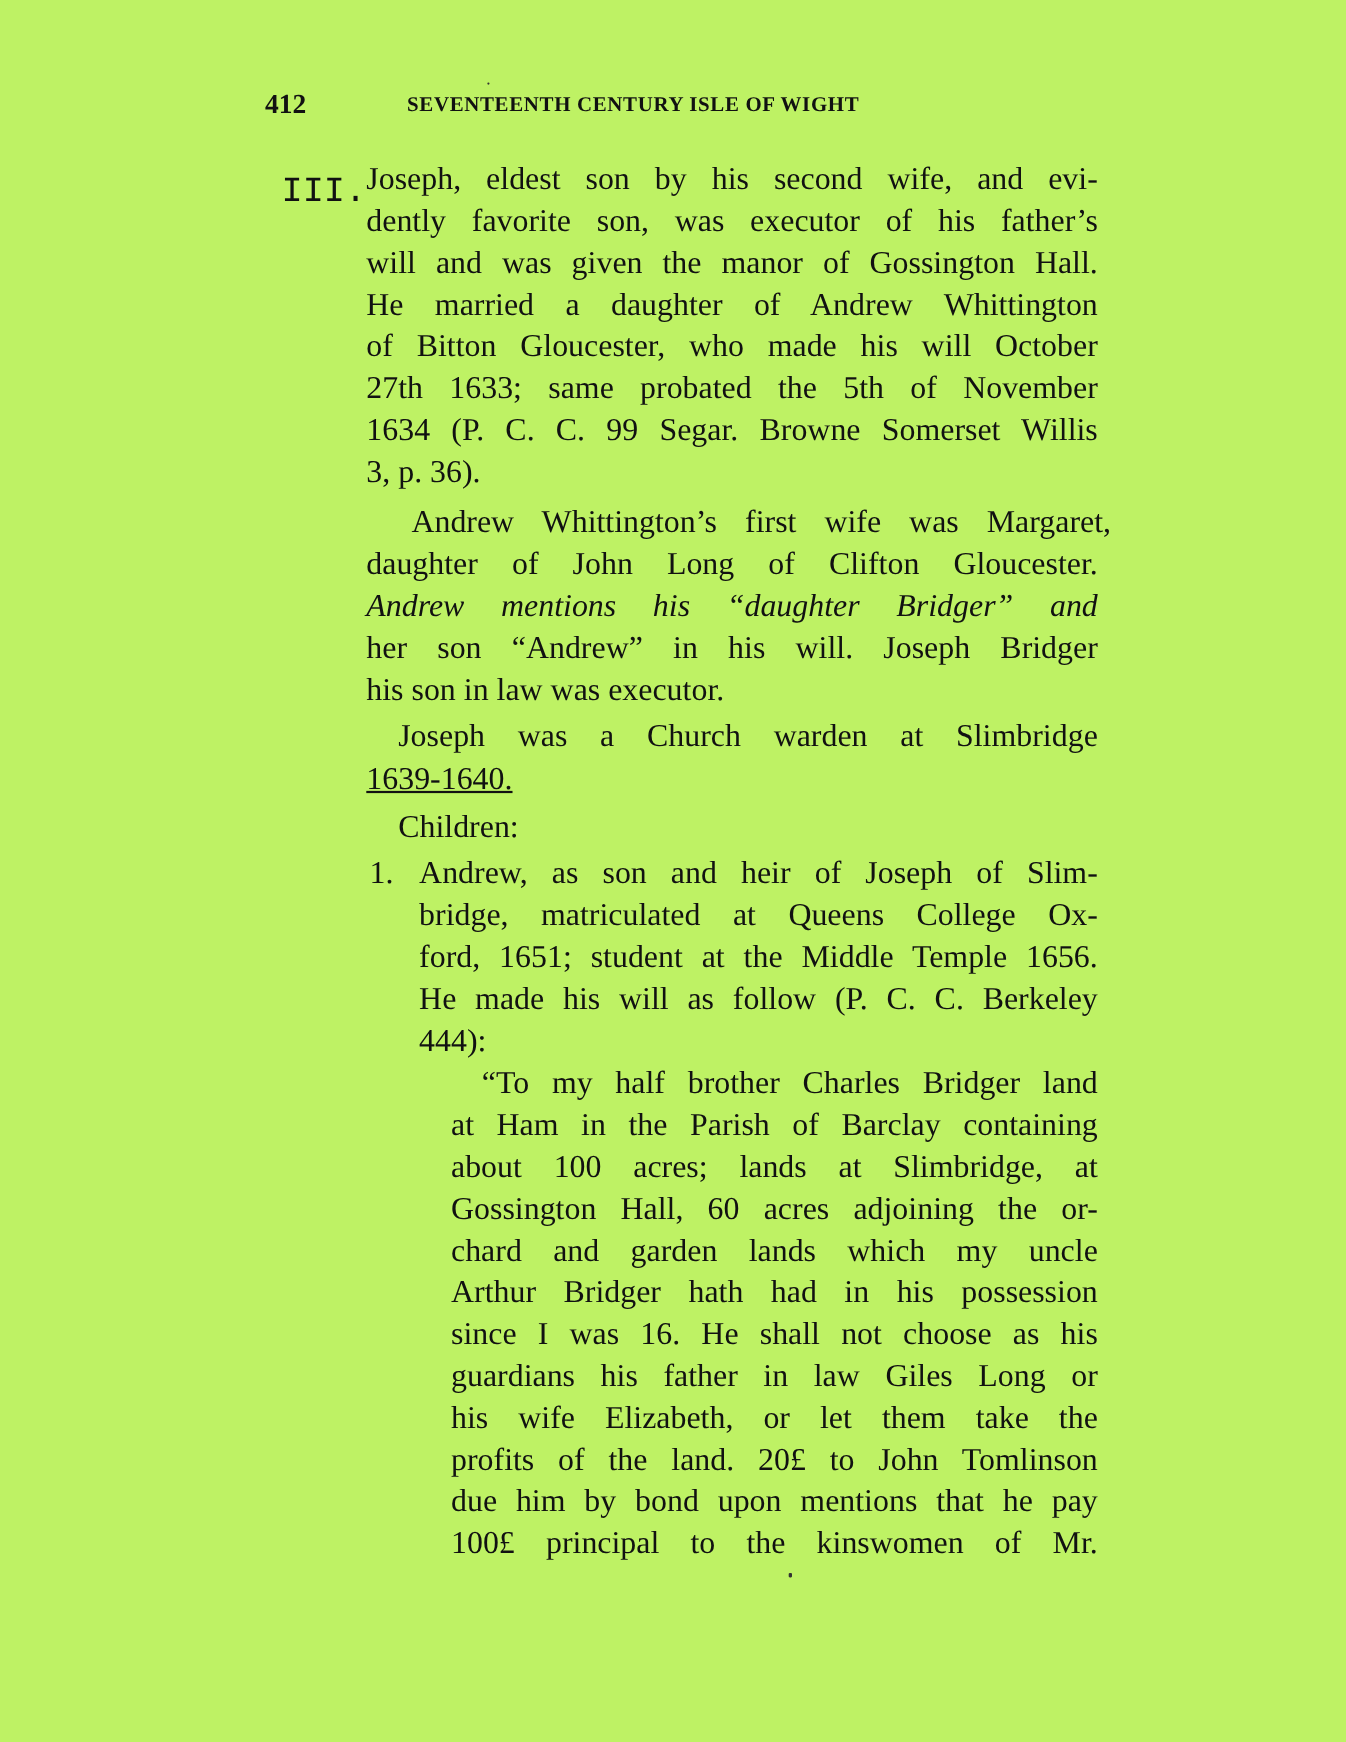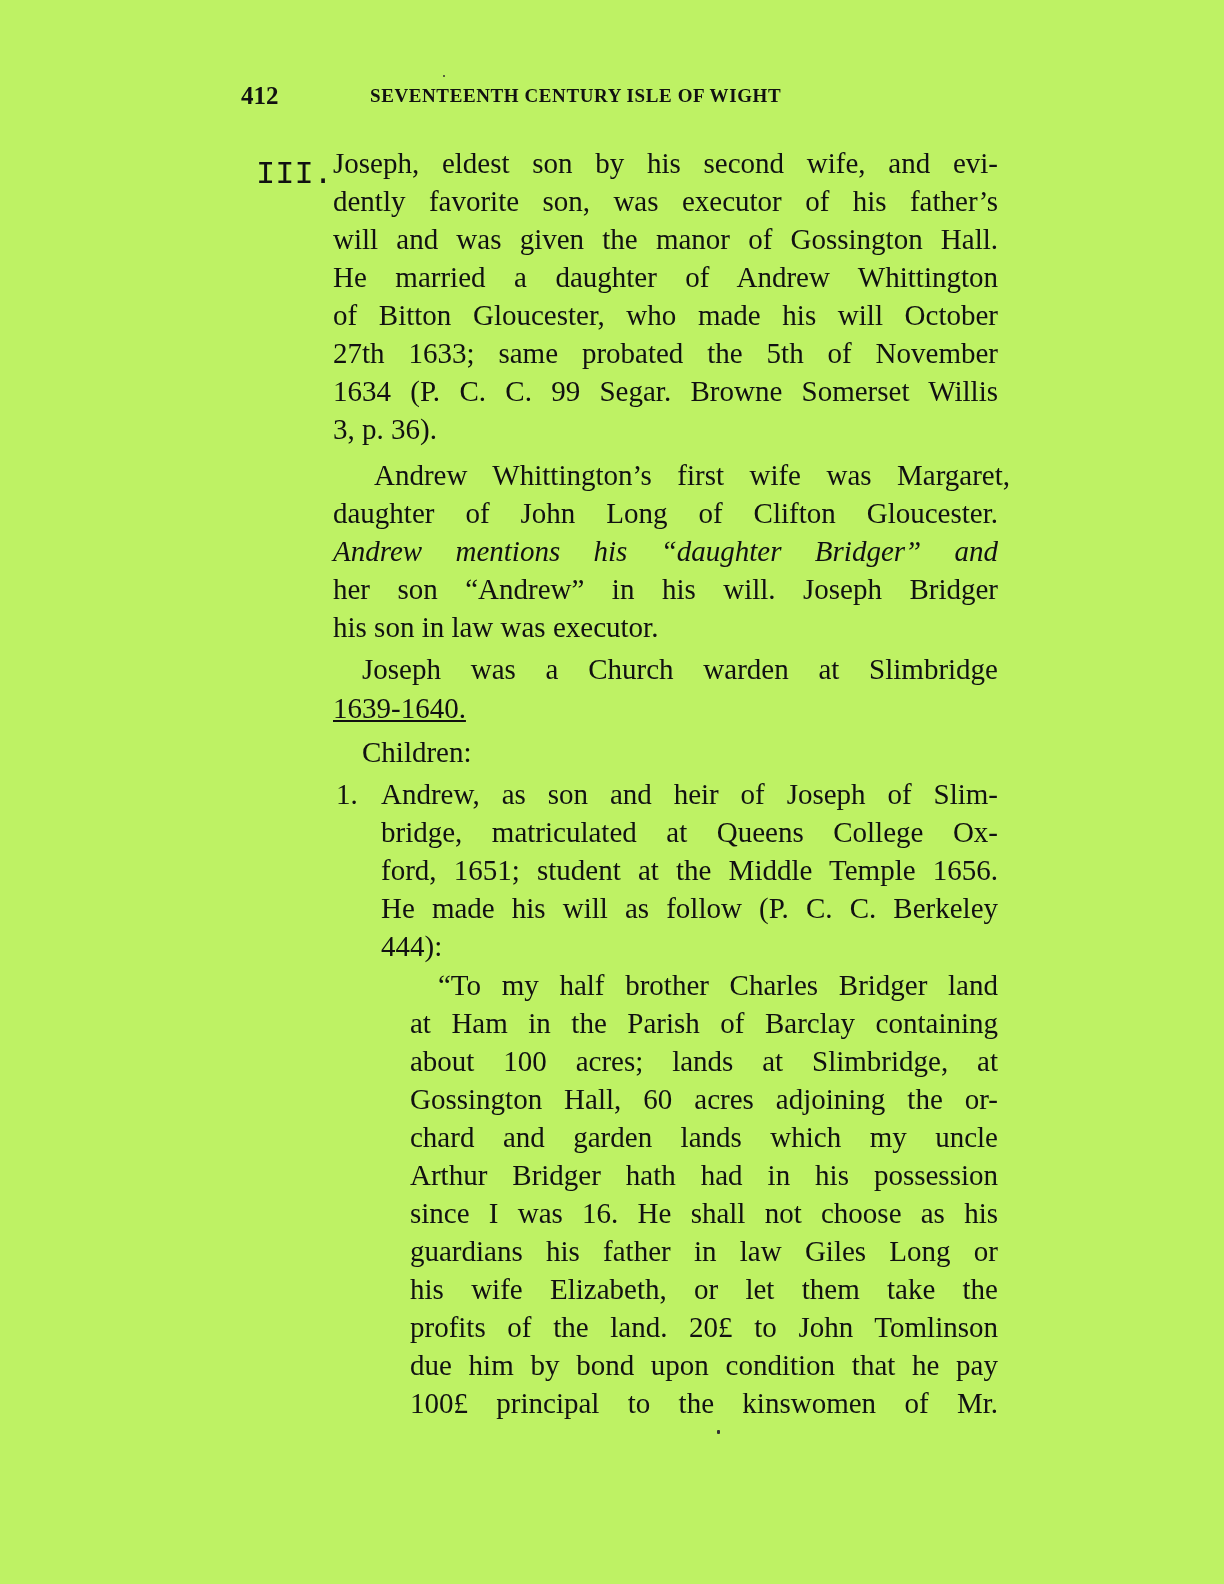--- a/index.html
+++ b/index.html
@@ -127,18 +127,18 @@
     <div class="line" style="left:438px; top:968px; width:560px;">“To my half brother Charles Bridger land</div>
     <div class="line" style="left:410px; top:1006px; width:588px;">at Ham in the Parish of Barclay containing</div>
     <div class="line" style="left:410px; top:1044px; width:588px;">about 100 acres; lands at Slimbridge, at</div>
     <div class="line" style="left:410px; top:1082px; width:588px;">Gossington Hall, 60 acres adjoining the or-</div>
     <div class="line" style="left:410px; top:1120px; width:588px;">chard and garden lands which my uncle</div>
     <div class="line" style="left:410px; top:1158px; width:588px;">Arthur Bridger hath had in his possession</div>
     <div class="line" style="left:410px; top:1196px; width:588px;">since I was 16.  He shall not choose as his</div>
     <div class="line" style="left:410px; top:1234px; width:588px;">guardians his father in law Giles Long or</div>
     <div class="line" style="left:410px; top:1272px; width:588px;">his wife Elizabeth, or let them take the</div>
     <div class="line" style="left:410px; top:1310px; width:588px;">profits of the land.  20£ to John Tomlinson</div>
-    <div class="line" style="left:410px; top:1348px; width:588px;">due him by bond upon condition that he pay</div>
+    <div class="line" style="left:410px; top:1348px; width:588px;">due him by bond upon mentions that he pay</div>
     <div class="line" style="left:410px; top:1386px; width:588px;">100£ principal to the kinswomen of Mr.</div>
   </div>
 
   <div class="speck" style="left:717px; top:1430px; width:3px; height:4px;"></div>
 </div>
 
 </body></html>

